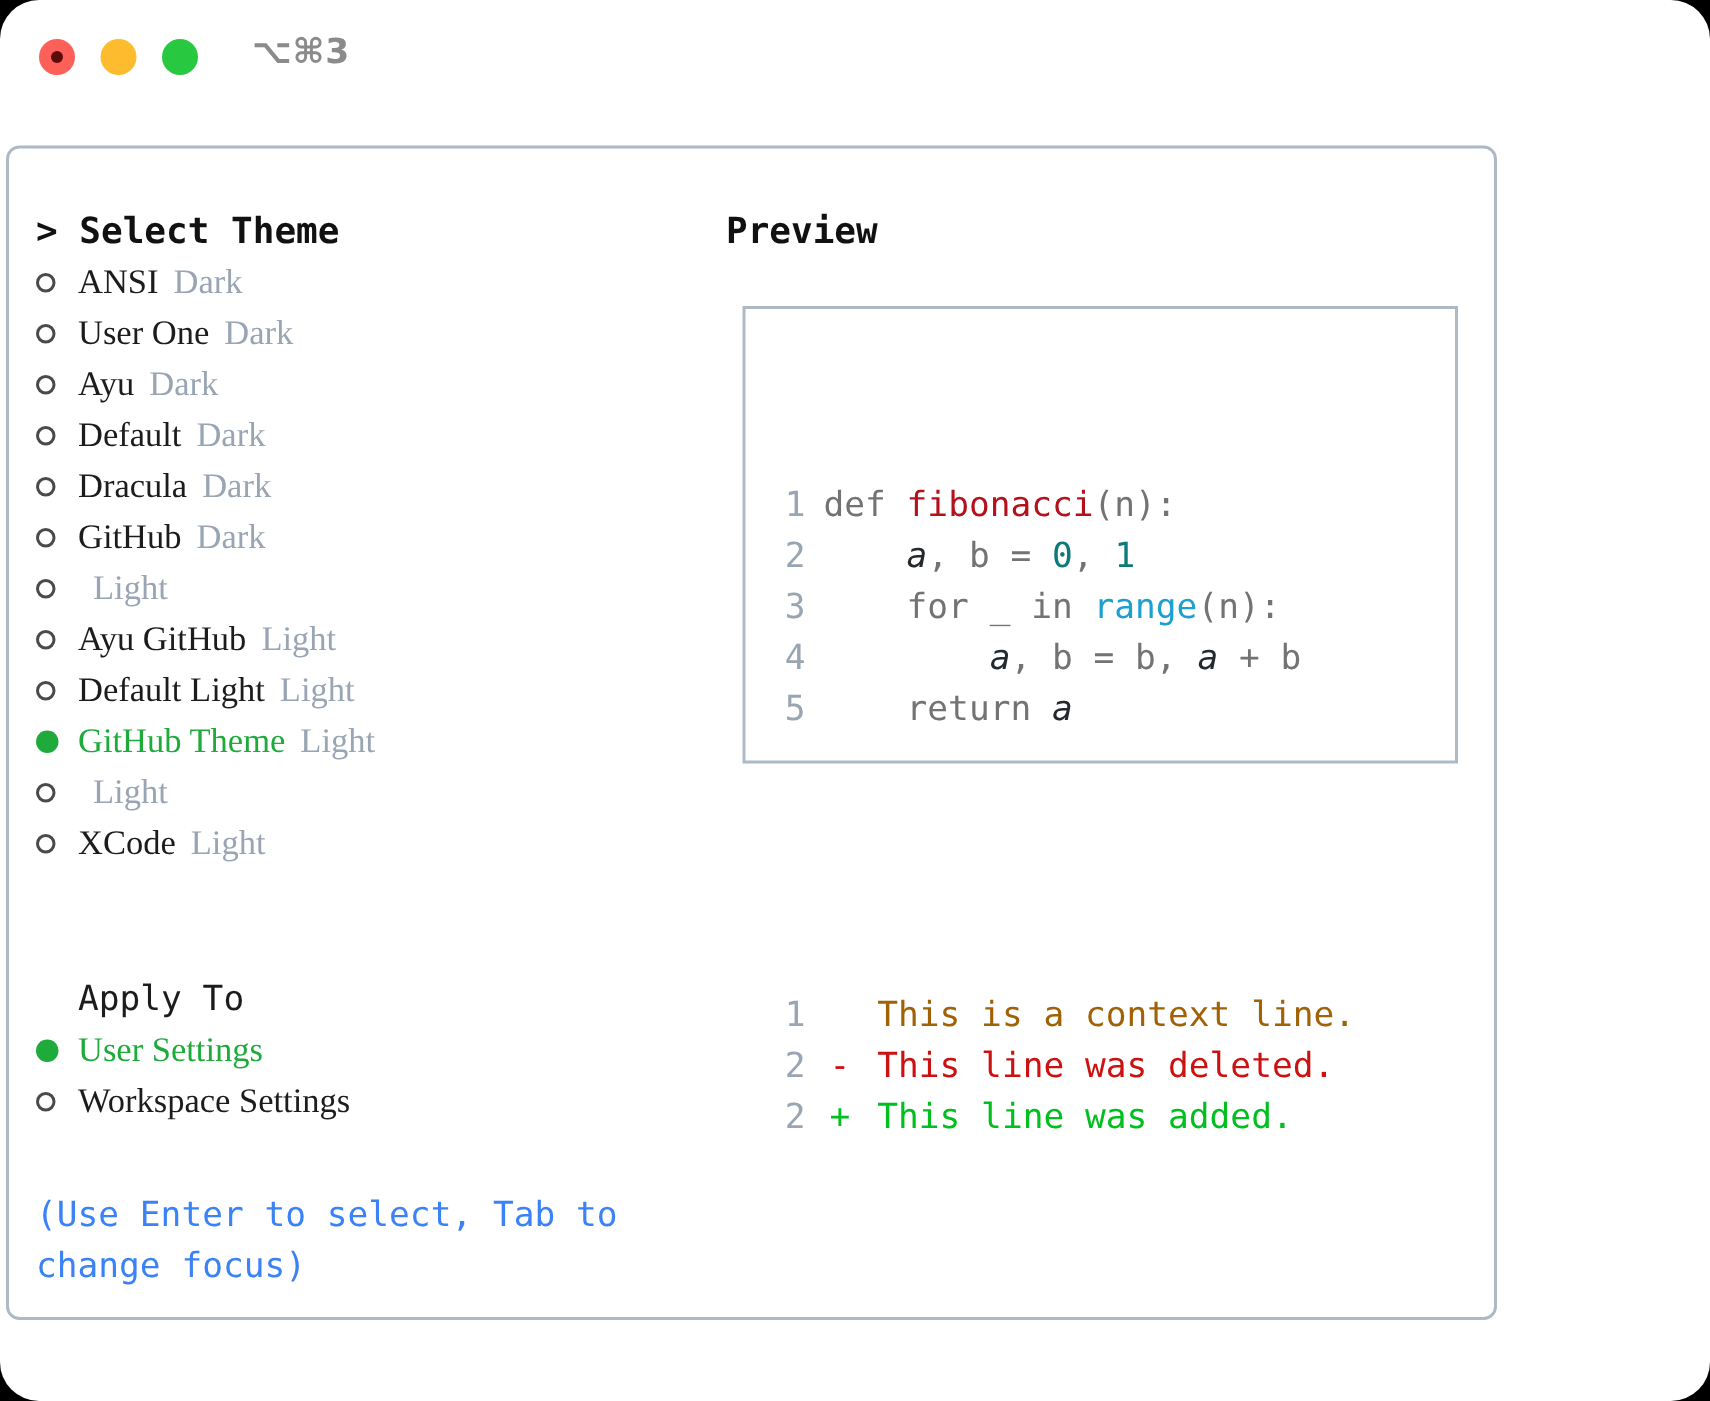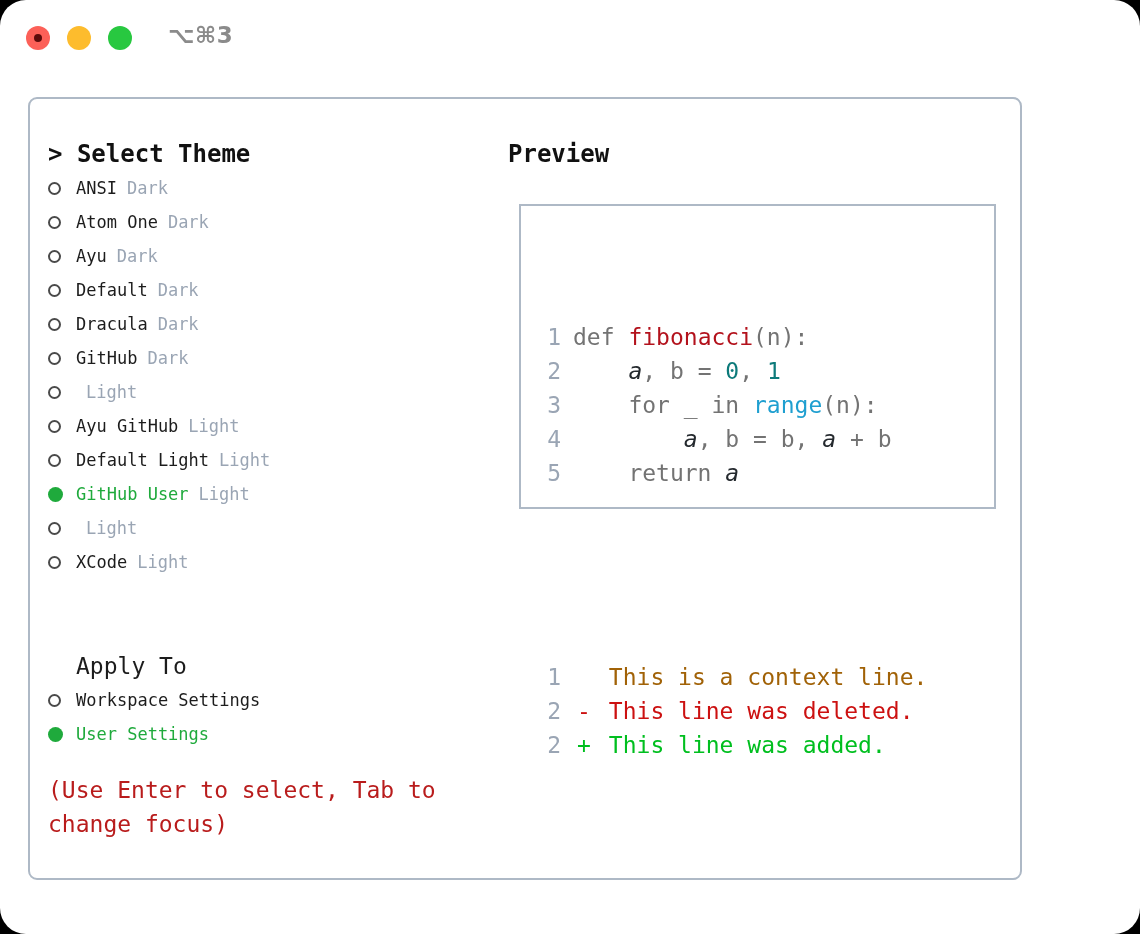--- a/index.html
+++ b/index.html
@@ -62,21 +62,21 @@
     font-size: 23px;
     font-weight: bold;
     color: #8b8b8b;
     letter-spacing: 0.5px;
     font-family: "DejaVu Sans", "Liberation Sans", sans-serif;
   }
 
   
   .card {
     position: absolute;
-    left: 28px;
+    left: 4px;
     top: 97px;
     width: 994px;
     height: 783px;
     border: 2px solid #aeb9c6;
     border-radius: 9px;
     box-sizing: border-box;
     background: #ffffff;
   }
 
   
@@ -92,22 +92,23 @@
     color: #111111;
     height: 34px;
     line-height: 34px;
     white-space: pre;
   }
   .list { margin-top: 0; }
   .row {
     height: 34px;
     line-height: 34px;
     display: flex;
-    font-size: 17px;
-    white-space: pre;
+    font-size: 23px;
+    white-space: pre;
+    font-family: Liberation Serif, serif;
   }
   .marker {
     width: 28px;
     flex: 0 0 28px;
     display: flex;
     align-items: center;
     justify-content: flex-start;
   }
   .bullet-empty {
     width: 13px; height: 13px;
@@ -134,23 +135,23 @@
     line-height: 34px;
     font-size: 23px;
     color: #1c1c1c;
     padding-left: 28px;
     white-space: pre;
     margin-top: 36px;
   }
   .spacer-row { height: 34px; }
 
   .hint {
-    margin-top: 22px;
-    font-size: 23px;
-    color: #b91c1c;
+    margin-top: 42px;
+    font-size: 23px;
+    color: #3b82f6;
     line-height: 34px;
     width: 410px;
   }
 
   
   .right-col {
     position: absolute;
     left: 478px;
     top: 38px;
     width: 500px;
@@ -210,39 +211,39 @@
     </div>
     <div class="shortcut">⌥⌘3</div>
   </div>
 
   <div class="card">
 
     <div class="left-col">
       <div class="col-head">&gt; Select Theme</div>
       <div class="list" id="theme-list">
           <div class="row"><span class="marker"><span class="bullet-empty"></span></span><span class="label">ANSI</span><span class="tag">Dark</span></div>
-          <div class="row"><span class="marker"><span class="bullet-empty"></span></span><span class="label">Atom One</span><span class="tag">Dark</span></div>
+          <div class="row"><span class="marker"><span class="bullet-empty"></span></span><span class="label">User One</span><span class="tag">Dark</span></div>
           <div class="row"><span class="marker"><span class="bullet-empty"></span></span><span class="label">Ayu</span><span class="tag">Dark</span></div>
           <div class="row"><span class="marker"><span class="bullet-empty"></span></span><span class="label">Default</span><span class="tag">Dark</span></div>
           <div class="row"><span class="marker"><span class="bullet-empty"></span></span><span class="label">Dracula</span><span class="tag">Dark</span></div>
           <div class="row"><span class="marker"><span class="bullet-empty"></span></span><span class="label">GitHub</span><span class="tag">Dark</span></div>
           <div class="row"><span class="marker"><span class="bullet-empty"></span></span><span class="tag">Light</span></div>
           <div class="row"><span class="marker"><span class="bullet-empty"></span></span><span class="label">Ayu GitHub</span><span class="tag">Light</span></div>
           <div class="row"><span class="marker"><span class="bullet-empty"></span></span><span class="label">Default Light</span><span class="tag">Light</span></div>
-          <div class="row selected"><span class="marker"><span class="bullet-filled"></span></span><span class="label">GitHub User</span><span class="tag">Light</span></div>
+          <div class="row selected"><span class="marker"><span class="bullet-filled"></span></span><span class="label">GitHub Theme</span><span class="tag">Light</span></div>
           <div class="row"><span class="marker"><span class="bullet-empty"></span></span><span class="tag">Light</span></div>
           <div class="row"><span class="marker"><span class="bullet-empty"></span></span><span class="label">XCode</span><span class="tag">Light</span></div>
         </div>
 
       <div class="spacer-row"></div>
 
       <div class="section-head">Apply To</div>
       <div class="list" id="apply-list">
+          <div class="row selected"><span class="marker"><span class="bullet-filled"></span></span><span class="label">User Settings</span></div>
           <div class="row"><span class="marker"><span class="bullet-empty"></span></span><span class="label">Workspace Settings</span></div>
-          <div class="row selected"><span class="marker"><span class="bullet-filled"></span></span><span class="label">User Settings</span></div>
         </div>
 
       <div class="hint">(Use Enter to select, Tab to change focus)</div>
     </div>
 
     <div class="right-col">
       <div class="col-head">Preview</div>
     </div>
 
     <div class="preview-box">

